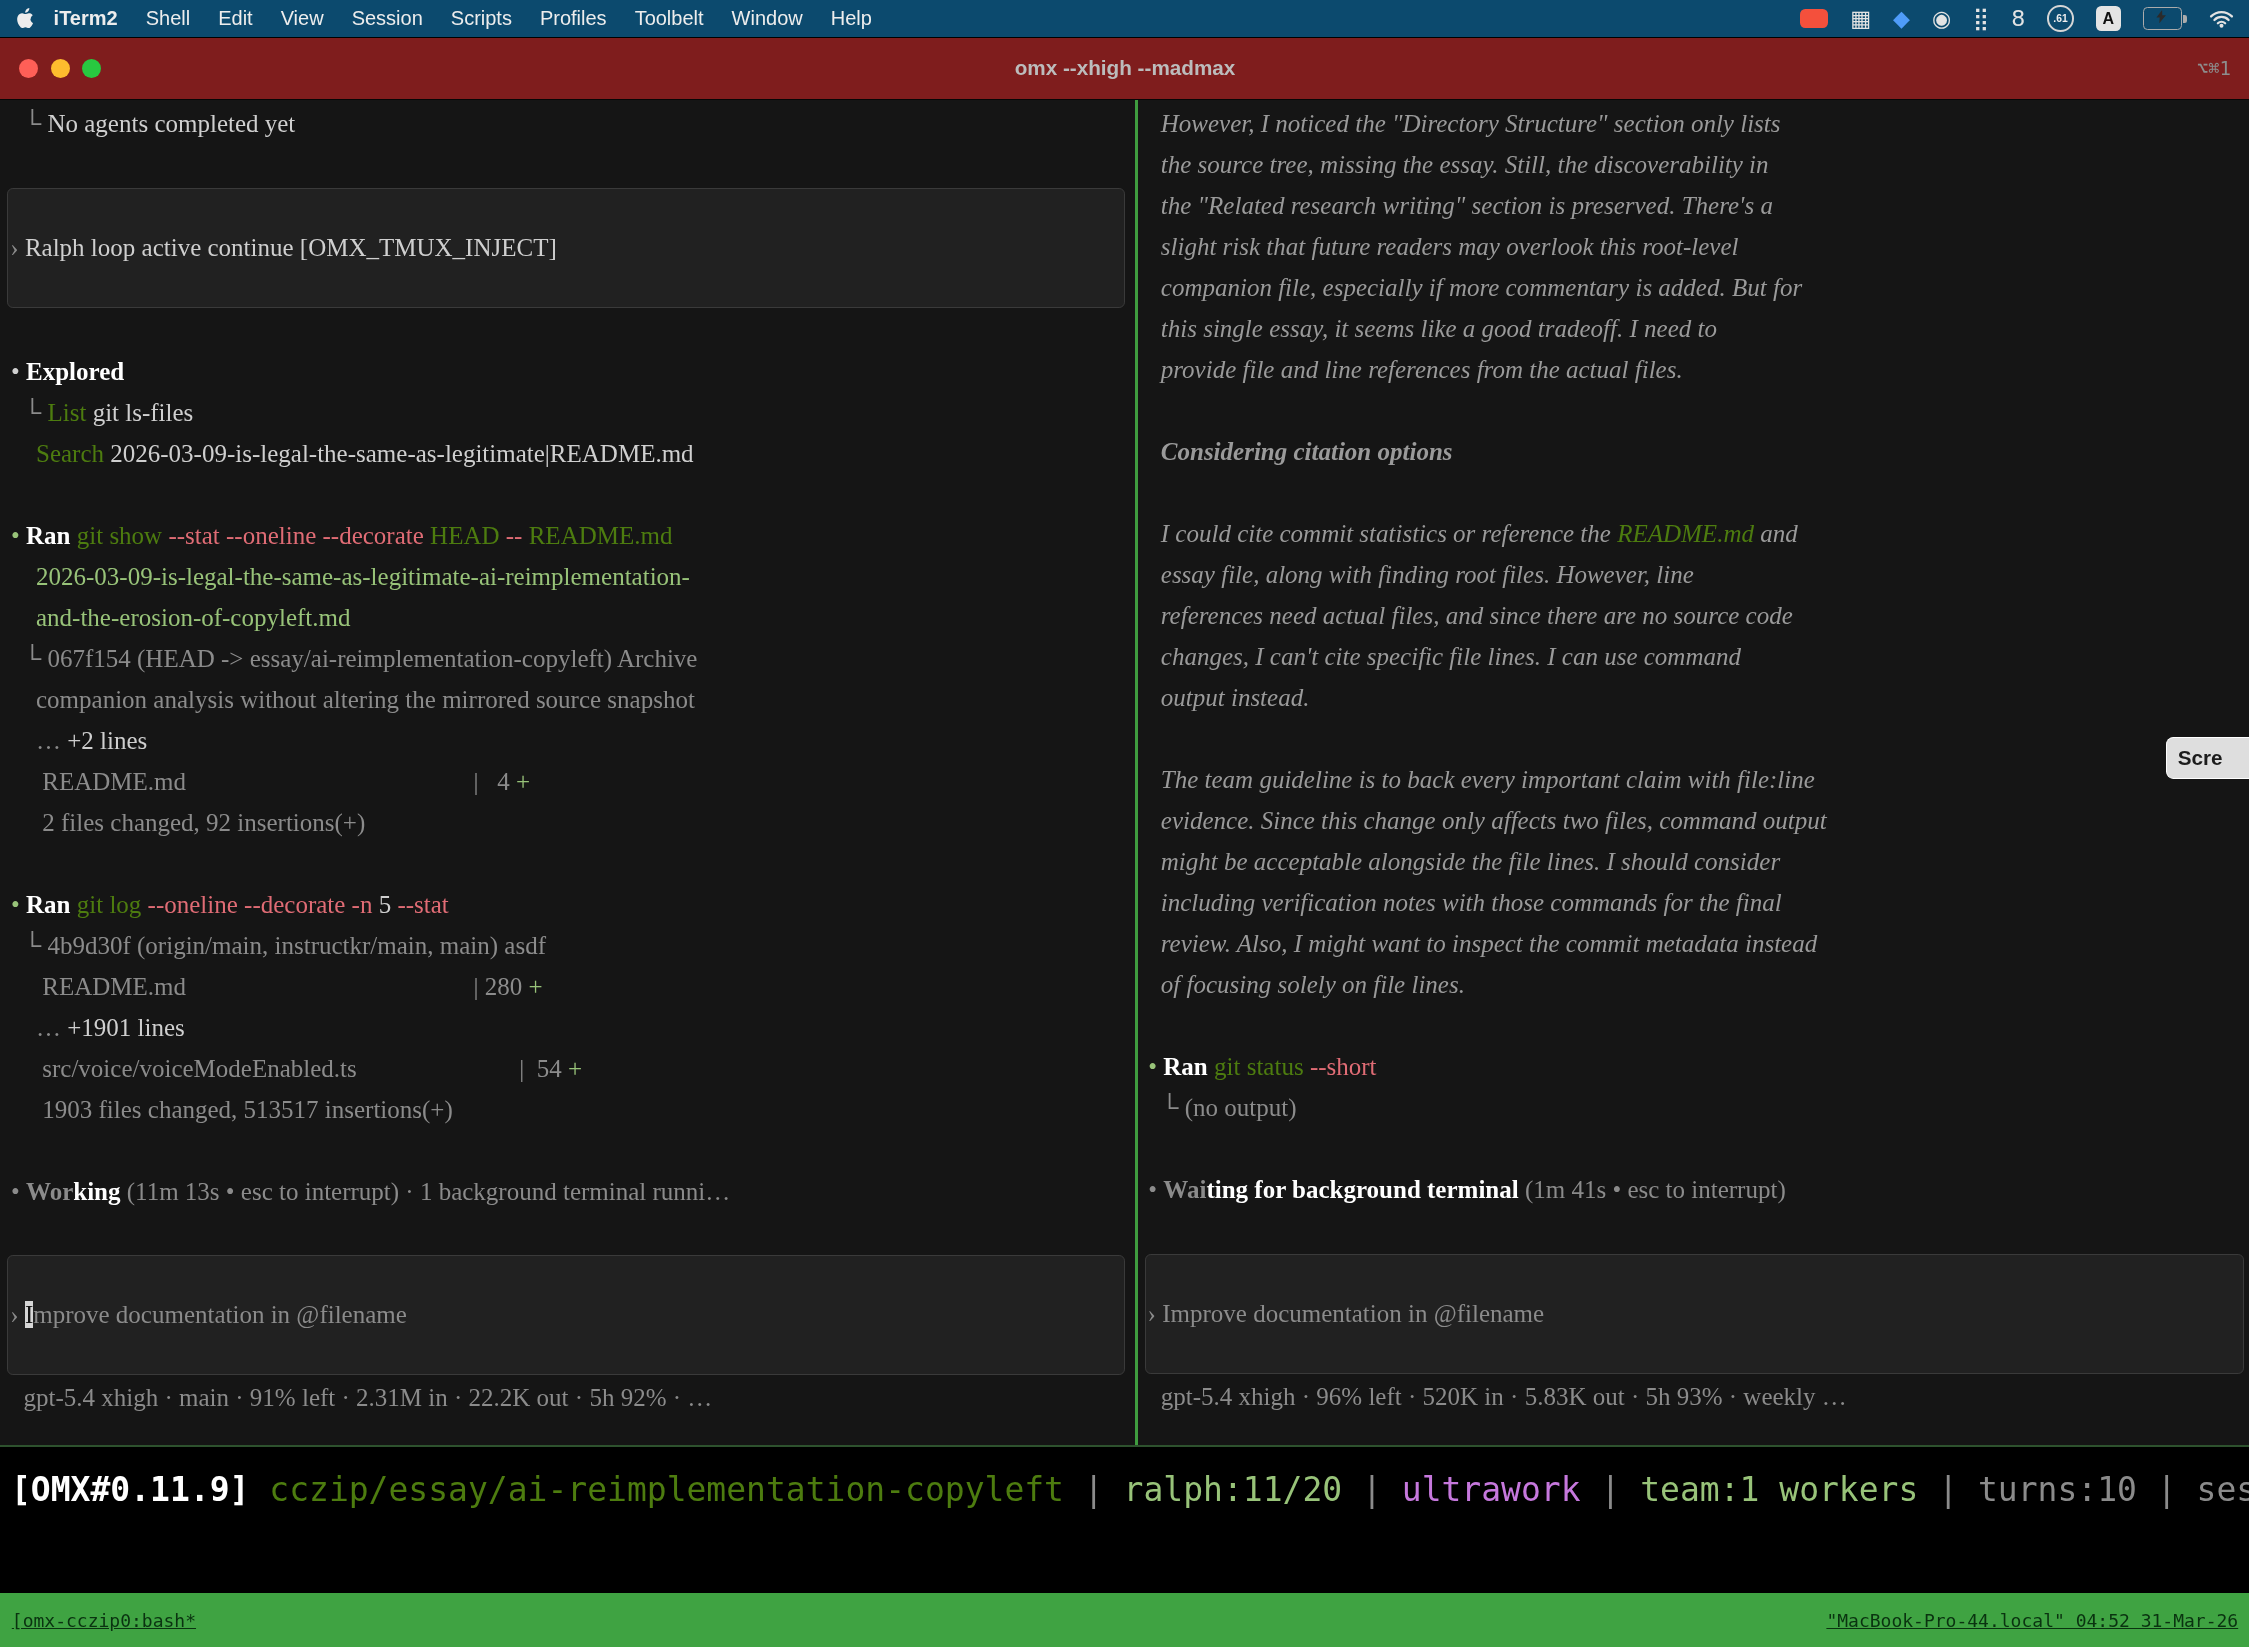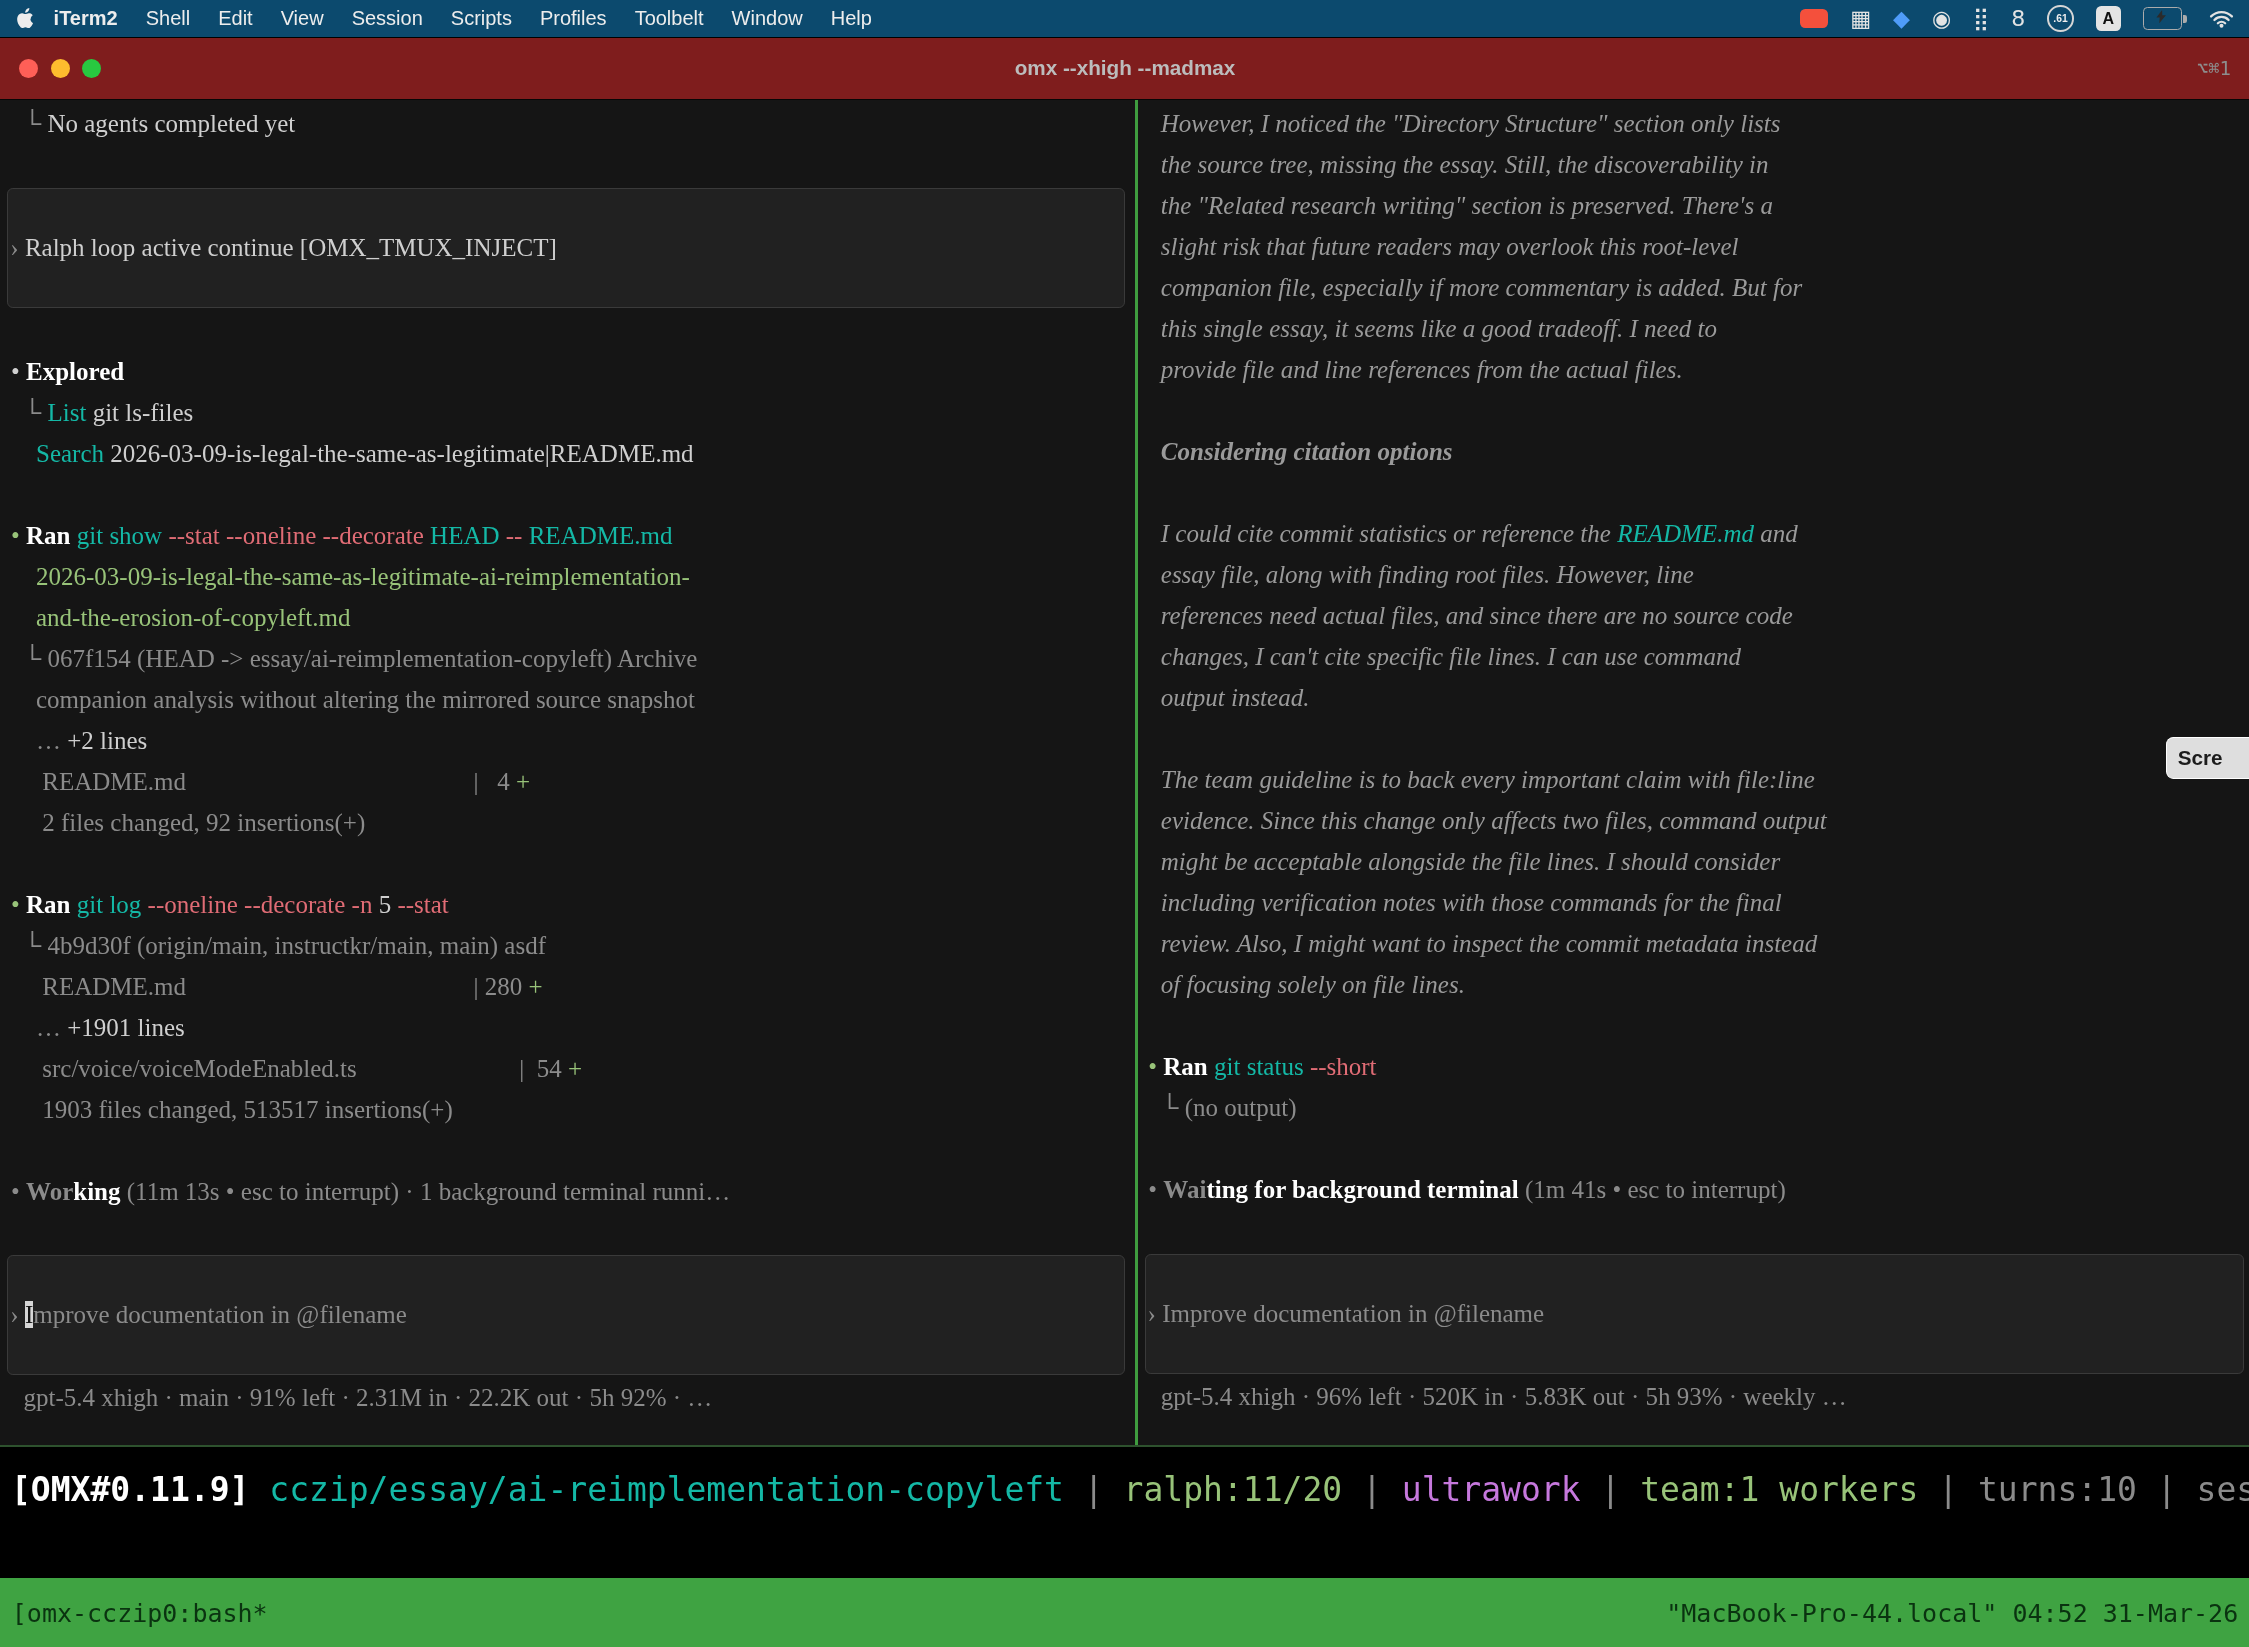--- a/index.html
+++ b/index.html
@@ -45,39 +45,39 @@
   #right-pane{flex:1;padding:4.4px 0 0 10.3px;box-sizing:border-box;overflow:hidden;}
   .row{height:41px;line-height:41px;white-space:pre;overflow:hidden;}
   .tbox{height:120px;margin:2.2px 10.3px 2.2px -3.7px;background:#212121;border:0.7px solid #3a3a3a;border-radius:5.9px;
     display:flex;align-items:center;padding-left:2px;box-sizing:border-box;}
   #right-pane .tbox{margin-right:5.9px;}
 
   .seg{white-space:pre;}
   .fg{color:#cfcfcf;}
   .dim{color:#8b8b8b;}
   .white{color:#ffffff;font-weight:bold;}
-  .blue{color:#14b8a6;}
+  .blue{color:#4d7c0f;}
   .red{color:#e06c75;}
   .green{color:#98c379;}
   .mag{color:#c678dd;}
   .b{font-weight:bold;}
   .it{font-style:italic;}
   .rdim{color:#9a9a9a;}
   .cursor{background:#d6d6d6;color:#141414;}
 
   
   .edge-tooltip{position:absolute;top:689px;right:0;height:40px;min-width:62px;background:#dedede;color:#1c1c1c;
     border:1.5px solid #fff;border-right:none;border-radius:7.4px 0 0 7.4px;display:flex;align-items:center;
     padding:0 10.3px;font:600 20.7px "Liberation Sans",sans-serif;z-index:25;margin-top:48px;}
 
   
   .sep-line{position:absolute;top:1445px;left:0;right:0;height:1.5px;background:#2e522e;}
   #omx-status{position:absolute;top:1469px;left:11px;right:0;height:41px;font-family:"DejaVu Sans Mono",monospace;font-size:33px;}
-  .tmux{position:absolute;bottom:0;left:0;right:0;height:70px;background:#3fa342;display:flex;justify-content:space-between;
-    align-items:center;padding:0 11.8px;font-family:"DejaVu Sans Mono",monospace;font-size:25px;color:#0a3310;box-sizing:border-box;}
+  .tmux{position:absolute;bottom:0;left:0;right:0;height:55px;background:#3fa342;display:flex;justify-content:space-between;
+    align-items:center;padding:0 11.8px;font-family:"DejaVu Sans Mono",monospace;font-size:18px;color:#0a3310;box-sizing:border-box;text-decoration:underline;}
 </style>
 </head>
 <body>
 
 <div class="menubar">
   <span class="apple-wrap">
     <svg width="17.7" height="20.7" viewBox="0 0 17 20" fill="#ededed">
       <path d="M14.1 10.6c0-2.4 2-3.6 2.1-3.7-1.1-1.7-2.9-1.9-3.5-1.9-1.5-.2-2.9.9-3.7.9-.8 0-1.9-.9-3.2-.8C4.2 5.1 2.7 6 1.9 7.5c-1.7 2.9-.4 7.2 1.2 9.5.8 1.1 1.7 2.4 2.9 2.4 1.2 0 1.6-.8 3.1-.8 1.4 0 1.8.8 3.1.8 1.3 0 2.1-1.2 2.9-2.3.9-1.3 1.3-2.6 1.3-2.7-.1 0-2.5-1-2.5-3.8zM11.8 3.1c.7-.8 1.1-1.9 1-3.1-1 0-2.2.7-2.9 1.5-.6.7-1.2 1.9-1 3 1.1.1 2.2-.6 2.9-1.4z"></path>
     </svg>
   </span>

